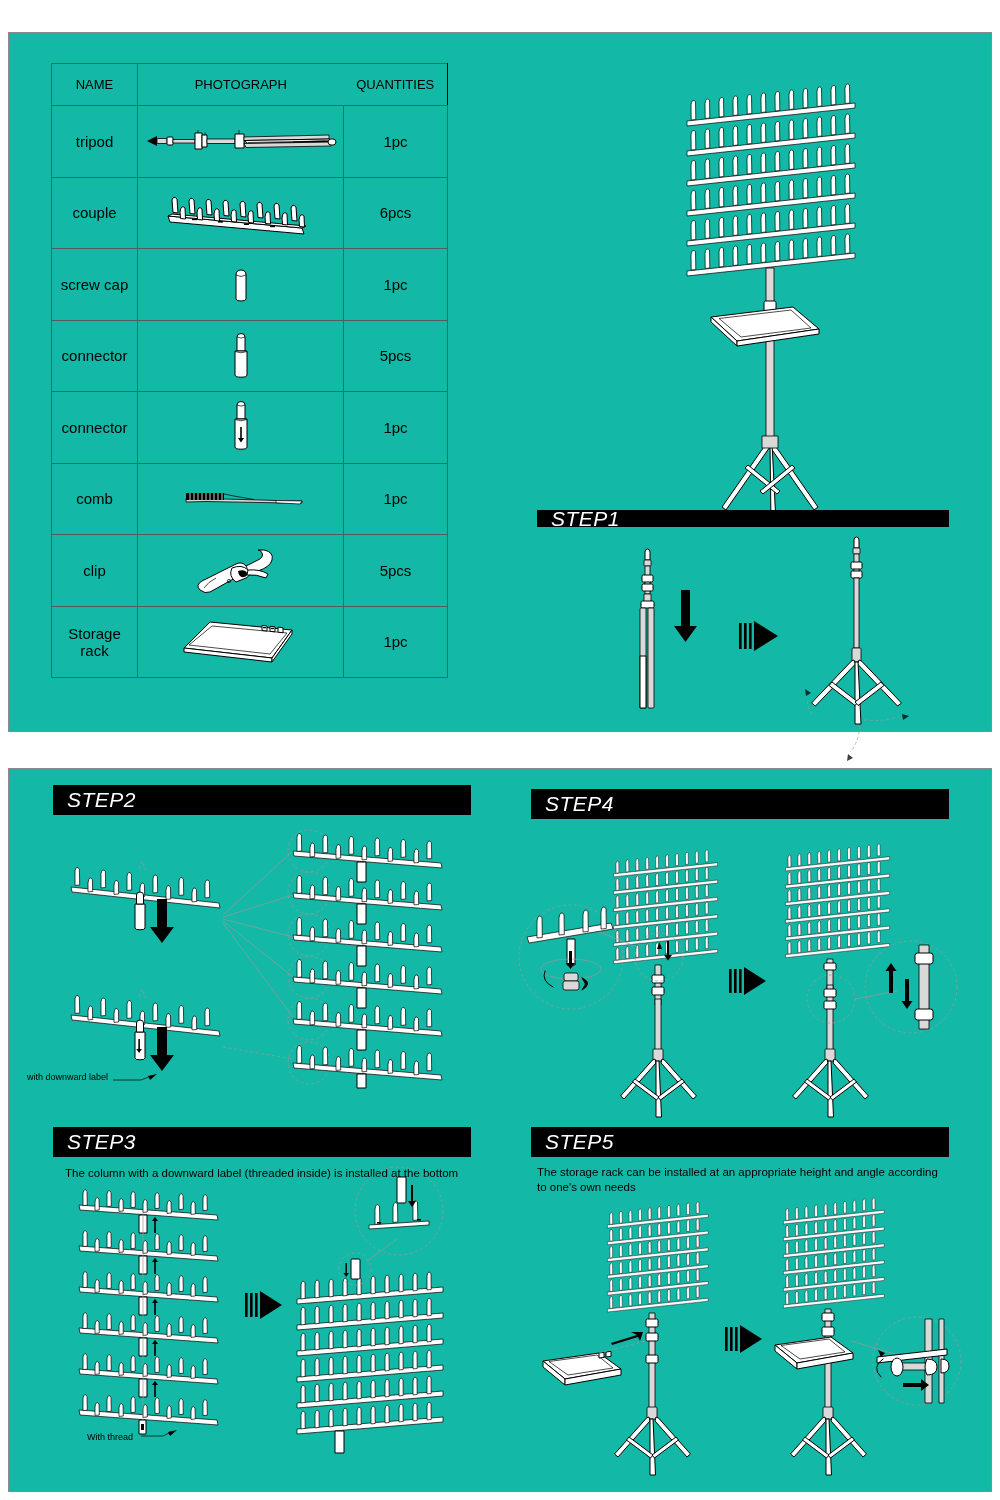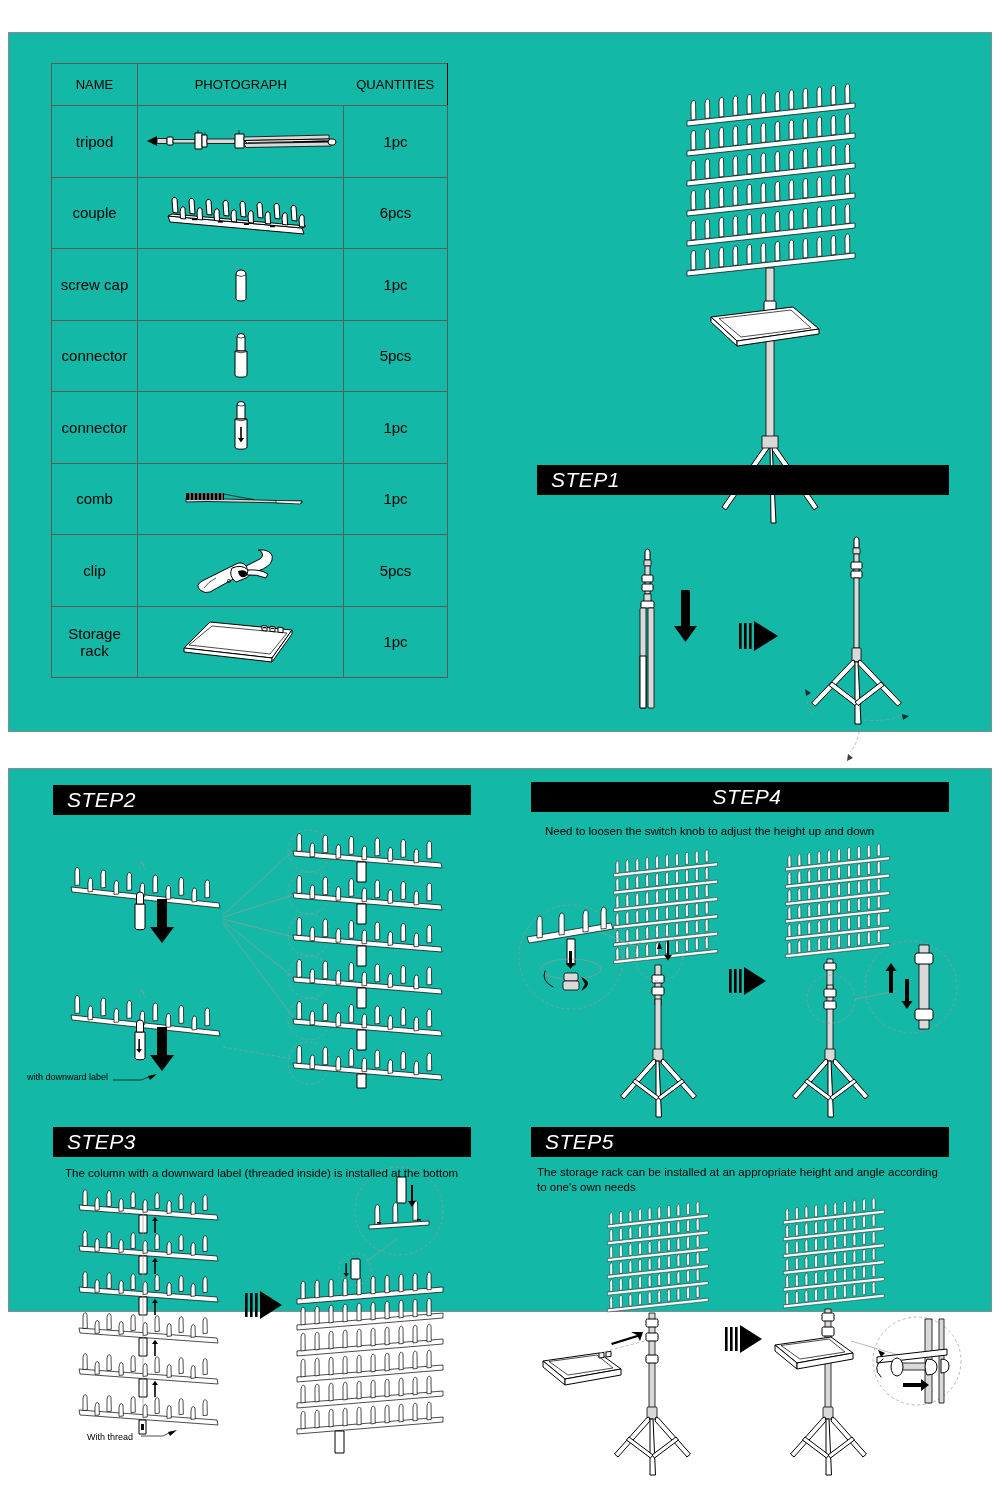--- a/index.html
+++ b/index.html
@@ -13,21 +13,21 @@
     overflow:hidden;
   }
 
   
   .panel {
     position:absolute;
     border:1.5px solid #8a8a8a;
     background:#14b8a6;
   }
   #panel-top    { left:8px;  top:32px;  width:984px; height:700px; }
-  #panel-bottom { left:8px;  top:768px; width:984px; height:544px; }
+  #panel-bottom { left:8px;  top:768px; width:984px; height:724px; }
 
   
   #parts-table {
     position:absolute; left:42px; top:30px;
     width:396px; border-collapse:collapse;
     table-layout:fixed;
   }
   #parts-table td, #parts-table th {
     border:1px solid #5a5a5a;
     text-align:center; vertical-align:middle;
@@ -388,21 +388,21 @@
         </g>
         <path class="gy" d="M113 383 h16 v12 h-16 z"></path>
         <g class="wh">
           <path d="M99 412 l32 26 -3 3 -32 -26 z"></path>
           <path d="M143 412 l-32 26 3 3 32 -26 z"></path>
         </g>
       </g>
     </svg>
   </div>
 
-  <div class="step-bar" style="left:528px; top:432px; width:412px; height:30px;">
+  <div class="step-bar" style="left:528px; top:477px; width:412px; height:17px;">
     <span>STEP1</span>
   </div>
 
   <div class="fig" style="left:590px; top:495px;">
     <svg width="370" height="230" viewBox="0 0 370 230">
 
       <g transform="translate(28,18)">
         <path class="wh" d="M18 6 q0 -3 2.5 -3 q2.5 0 2.5 3 v8 h-5 z"></path>
         <rect class="gy" x="17" y="14" width="7" height="6" rx="1"></rect>
         <rect class="gy" x="18" y="20" width="5" height="28"></rect>
@@ -872,24 +872,23 @@
   </div>
 
   <div class="small-label" style="left:78px; top:663px;text-align:center;">
     <span>With thread</span>
   </div>
   <svg class="fig" style="left:132px; top:658px;" width="44" height="16">
     <path class="ln-t" d="M0 9 L22 9 L30 5"></path>
     <path class="dk" d="M36 3 l-9 2 2 4 z"></path>
   </svg>
 
-  <div class="step-bar" style="left:522px; top:13px; width:418px; height:30px;justify-content:center;">
+  <div class="step-bar" style="left:522px; top:20px; width:418px; height:30px;">
     <span>STEP4</span>
   </div>
-  <div class="step-caption" style="left:536px; top:55px; width:400px;">Need to loosen the switch knob to adjust the height up and down</div>
 
   <div class="fig" style="left:520px; top:72px;">
     <svg width="450" height="290" viewBox="0 0 450 290">
 
       <g transform="translate(78,8)">
 
         <g transform="translate(4,0) scale(.62)">
           <g class="wh-t">
             <path d="M4 40 L172 22 L172 27 L4 45 Z"></path>
               <path d="M4 68 L172 50 L172 55 L4 73 Z"></path>

